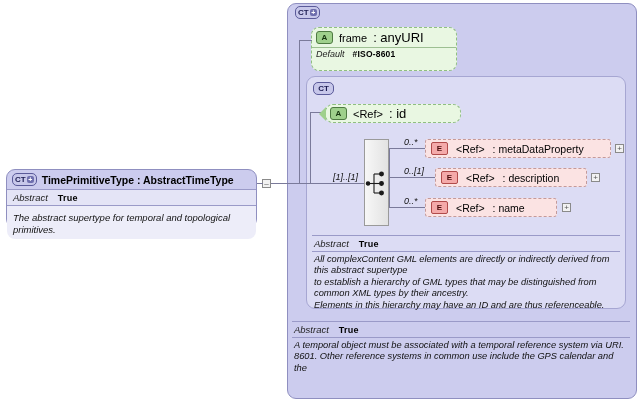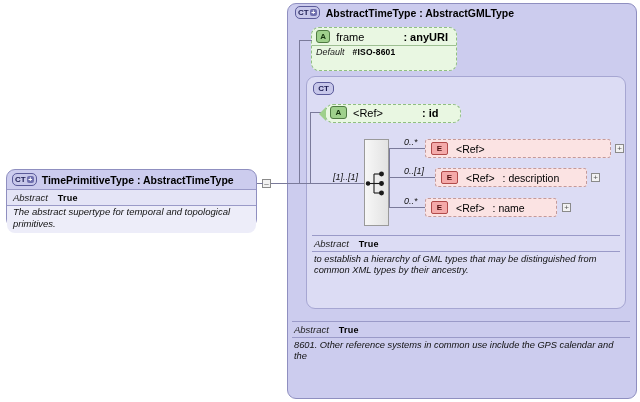--- a/index.html
+++ b/index.html
@@ -30,21 +30,21 @@
   }
   .typebox .proprow{
     border-top:1px solid #9a9ac8;
     padding:2px 6px;
     display:flex;align-items:baseline;gap:10px;
     background:#e4e4f6;
     white-space:nowrap;
   }
   .typebox .docrow{
     border-top:1px solid #9a9ac8;
-    padding:0 6px 3px 6px;
+    padding:6px 6px 3px 6px;
     background:#ededf9;
     border-radius:0 0 8px 8px;
     font-style:italic;
     font-size:9.5px;
     line-height:12px;
   }
   .lbl-abstract{font-style:italic;font-size:9.5px;color:#222;}
   .val-true{font-size:9px;font-weight:bold;color:#000;letter-spacing:.2px;}
 
   
@@ -119,21 +119,21 @@
   .a-icon{
     display:inline-flex;align-items:center;justify-content:center;
     width:17px;height:13px;
     background:#9fd08c;
     border:1px solid #4e7a42;
     border-radius:3px;
     font-size:8px;font-weight:bold;color:#16340f;
     line-height:1;box-sizing:border-box;
   }
   .a-name{font-weight:normal;font-size:11px;color:#000;}
-  .a-type{font-weight:bold;font-size:11px;color:#000;margin-left:33px;}
+  .a-type{font-weight:normal;font-size:13px;color:#000;}
   .d-lbl{font-style:italic;font-size:9px;color:#222;}
   .d-val{font-size:8.5px;font-weight:bold;color:#000;letter-spacing:.2px;}
 
   
   .attrbox.pointed{
     border:1px dashed #8fbf80;
   }
   .ptr{
     position:absolute;
     left:-7px;top:50%;margin-top:-7px;
@@ -223,21 +223,20 @@
 
 <div class="canvas">
 
   <div class="panel-outer" style="left:287px;top:3px;width:350px;height:396px;"></div>
 
   <div class="panel-title" style="left:295px;top:6px;">
     <span class="ct-icon">
       <span>CT</span>
         <span class="plusmark">+</span>
     </span>
-    <span>AbstractTimeType : AbstractGMLType</span>
   </div>
 
   <div class="attrbox" style="left:311px;top:27px;width:146px;height:44px;">
     <div class="arow">
       <span class="a-icon">A</span>
       <span class="a-name">frame</span>
       <span class="a-type">: anyURI</span>
     </div>
     <div class="drow">
       <span class="d-lbl">Default</span>
@@ -293,20 +292,21 @@
 
   <div class="ln v" style="left:389px;top:148px;height:59px;"></div>
   <div class="ln h" style="left:389px;top:148px;width:36px;"></div>
   <div class="ln h" style="left:389px;top:177px;width:46px;"></div>
   <div class="ln h" style="left:389px;top:207px;width:36px;"></div>
 
   <div class="card" style="left:404px;top:137px;">0..*</div>
   <div class="elembox" style="left:425px;top:139px;width:186px;height:19px;">
     <span class="e-icon">E</span>
     <span class="e-ref">&lt;Ref&gt;</span>
+    <span class="e-name">: metaDataProperty</span>
   </div>
   <div class="expander" style="left:615px;top:144px;">+</div>
 
   <div class="card" style="left:404px;top:166px;">0..[1]</div>
   <div class="elembox" style="left:435px;top:168px;width:152px;height:19px;">
     <span class="e-icon">E</span>
     <span class="e-ref">&lt;Ref&gt;</span>
     <span class="e-name">: description</span>
   </div>
   <div class="expander" style="left:591px;top:173px;">+</div>
@@ -318,31 +318,35 @@
     <span class="e-name">: name</span>
   </div>
   <div class="expander" style="left:562px;top:203px;">+</div>
 
   <div class="docblock" style="left:312px;top:235px;width:308px;">
     <div class="arow">
       <span class="lbl-abstract">Abstract</span>
       <span class="val-true">True</span>
     </div>
     <div class="text">
+      <div>All complexContent GML elements are directly or indirectly derived from</div>
+      <div>this abstract supertype</div>
       <div>to establish a hierarchy of GML types that may be distinguished from</div>
       <div>common XML types by their ancestry.</div>
+      <div>Elements in this hierarchy may have an ID and are thus referenceable.</div>
     </div>
   </div>
 
   <div class="docblock" style="left:292px;top:321px;width:338px;">
     <div class="arow">
       <span class="lbl-abstract">Abstract</span>
       <span class="val-true">True</span>
     </div>
     <div class="text">
+      <div>A temporal object must be associated with a temporal reference system via URI.</div>
       <div>8601. Other reference systems in common use include the GPS calendar and</div>
       <div>the</div>
     </div>
   </div>
 
   <div class="typebox" style="left:6px;top:169px;width:251px;height:59px;">
     <div class="hdr">
       <span class="ct-icon">
         <span>CT</span>
           <span class="plusmark">+</span>

